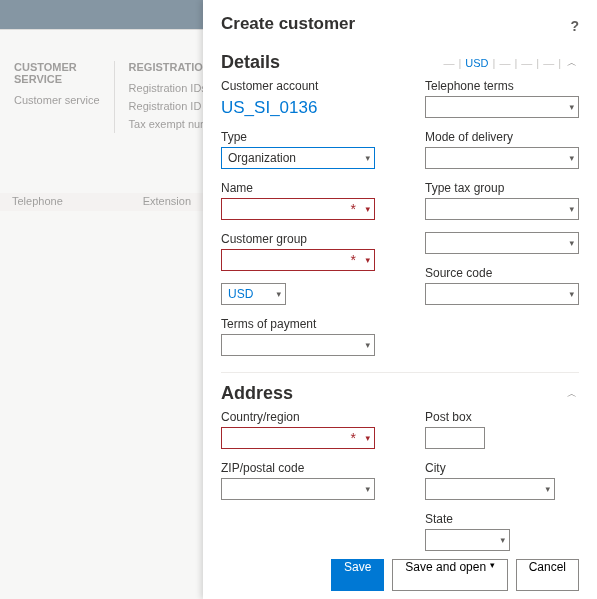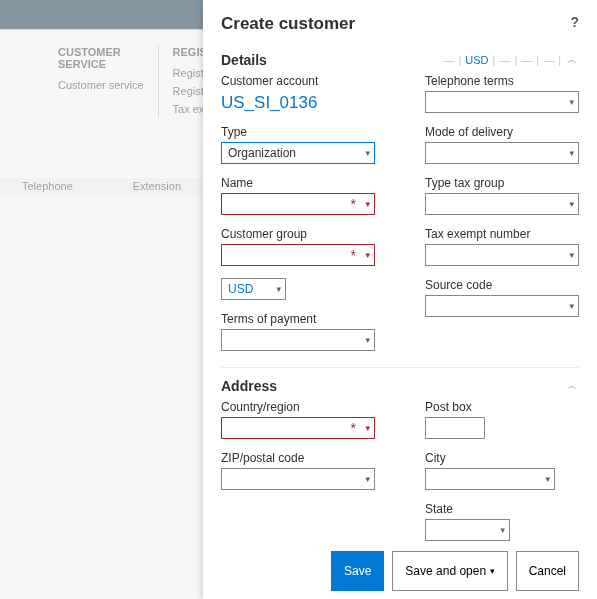--- a/index.html
+++ b/index.html
@@ -1,37 +1,37 @@
 <!DOCTYPE html>
 <html><head>
 <meta charset="utf-8">
 <style>
   * { box-sizing: border-box; font-family: "Segoe UI", Tahoma, sans-serif; }
   html, body { margin:0; padding:0; width:597px; height:599px; overflow:hidden; background:#fff; color:#323130; font-size:12px; }
   .bg-dim { position:absolute; left:0; top:0; width:203px; height:599px; background:#f3f2f1; filter:grayscale(0.1); opacity:0.6; }
   .bg-topbar { width:100%; height:30px; background:#32536a; border-bottom:1px solid #c8c6c4; }
-  .bg-cols { display:flex; margin-top:16px;padding-left:44px; }
+  .bg-cols { display:flex; margin-top:31px; }
   .bg-col { padding:0 14px; }
   .bg-col + .bg-col { border-left:1px solid #c8c6c4; }
   .bg-col-h { font-weight:600; font-size:11px; color:#605e5c; margin-bottom:6px; }
   .bg-link { color:#605e5c; font-size:11px; line-height:18px; white-space:nowrap; }
   .bg-row { width:100%; background:#edebe9; height:18px; margin-top:60px; display:flex; font-size:11px; color:#605e5c; }
-  .bg-row span { display:block; padding:2px 22px; }
+  .bg-row span { display:block; padding:2px 12px; }
 
   .panel { position:absolute; left:203px; top:0; right:0; bottom:0; background:#fff; box-shadow:-2px 0 6px rgba(0,0,0,0.15); display:flex; flex-direction:column; }
-  .panel-header { padding:14px 18px 8px 18px; font-size:17px; font-weight:600; display:flex; justify-content:space-between; align-items:flex-start; }
+  .panel-header { padding:14px 18px 8px 18px; font-size:17px; font-weight:600; display:flex; justify-content:space-between; align-items:flex-end; }
   .help-icon { font-size:14px; color:#605e5c; cursor:pointer; }
   .panel-body { flex:1; overflow-y:scroll; padding:0 18px 12px 18px; }
   .panel-body::-webkit-scrollbar { width:14px; }
   .panel-body::-webkit-scrollbar-track { background:#f3f2f1; }
   .panel-body::-webkit-scrollbar-thumb { background:#c8c6c4; }
 
   .section-header { display:flex; align-items:center; justify-content:space-between; padding:10px 0 6px 0; border-top:1px solid #edebe9; margin-top:4px; }
   .section-header:first-child { border-top:none; margin-top:0; }
-  .section-title { font-size:14px; font-weight:600;text-align:center; }
+  .section-title { font-size:18px; font-weight:600;text-align:center; }
   .section-right { display:flex; align-items:center; gap:4px; font-size:11px; color:#a19f9d; }
   .sep { color:#c8c6c4; }
   .currency-pill { color:#0078d4; }
   .chev { width:14px; height:14px; color:#605e5c; cursor:pointer; display:flex; align-items:center; justify-content:center; font-size:10px; }
 
   .fields { display:flex; gap:50px; }
   .col { flex:1 1 0; min-width:0; }
   .field { margin-bottom:12px; }
   .field label { display:block; font-size:12px; color:#323130; margin-bottom:3px; }
   .ctrl { position:relative; width:100%; height:22px; border:1px solid #8a8886; background:#fff; display:flex; align-items:center; padding:0 18px 0 6px; font-size:12px; }
@@ -39,21 +39,21 @@
   .ctrl.narrow { width:65px; }
   .ctrl input { border:none; outline:none; width:100%; font-size:12px; background:transparent; padding:0; }
   .ctrl .caret { position:absolute; right:4px; top:50%; transform:translateY(-50%); font-size:9px; color:#605e5c; pointer-events:none; }
   .ctrl.required .caret { color:#a4262c; }
   .ctrl .star { position:absolute; right:18px; top:50%; transform:translateY(-50%); color:#a4262c; font-size:14px; line-height:1; }
   .linkval { color:#0078d4; font-size:17px; padding-top:2px; }
   .typebox { border:1px solid #0078d4; }
   .textarea { width:100%; height:58px; border:1px solid #8a8886; resize:none; font-size:12px; padding:4px 6px; }
 
   .footer { padding:8px 18px; display:flex; justify-content:flex-end; gap:8px; background:#fff; }
-  .btn { height:40px; padding:0 12px; font-size:12px; border:1px solid #8a8886; background:#fff; cursor:pointer; display:flex; align-items:center; gap:4px; }
+  .btn { height:32px; padding:0 12px; font-size:12px; border:1px solid #8a8886; background:#fff; cursor:pointer; display:flex; align-items:flex-start; gap:4px; }
   .btn.primary { background:#0078d4; color:#fff; border-color:#0078d4; }
   .btn .dd { font-size:9px; }
 </style>
 </head>
 <body>
 
 <div class="bg-dim">
   <div class="bg-topbar"></div>
   <div class="bg-cols">
     <div class="bg-col">
@@ -153,21 +153,20 @@
               <span class="caret">▾</span>
             </div>
         </div>
         <div class="field">
           <label>Type tax group</label>
           <div class="ctrl">
               <span class="caret">▾</span>
             </div>
         </div>
         <div class="field">
-          <label>Tax exempt number</label>
           <div class="ctrl">
               <span class="caret">▾</span>
             </div>
         </div>
         <div class="field">
           <label>Source code</label>
           <div class="ctrl">
               <span class="caret">▾</span>
             </div>
         </div>

